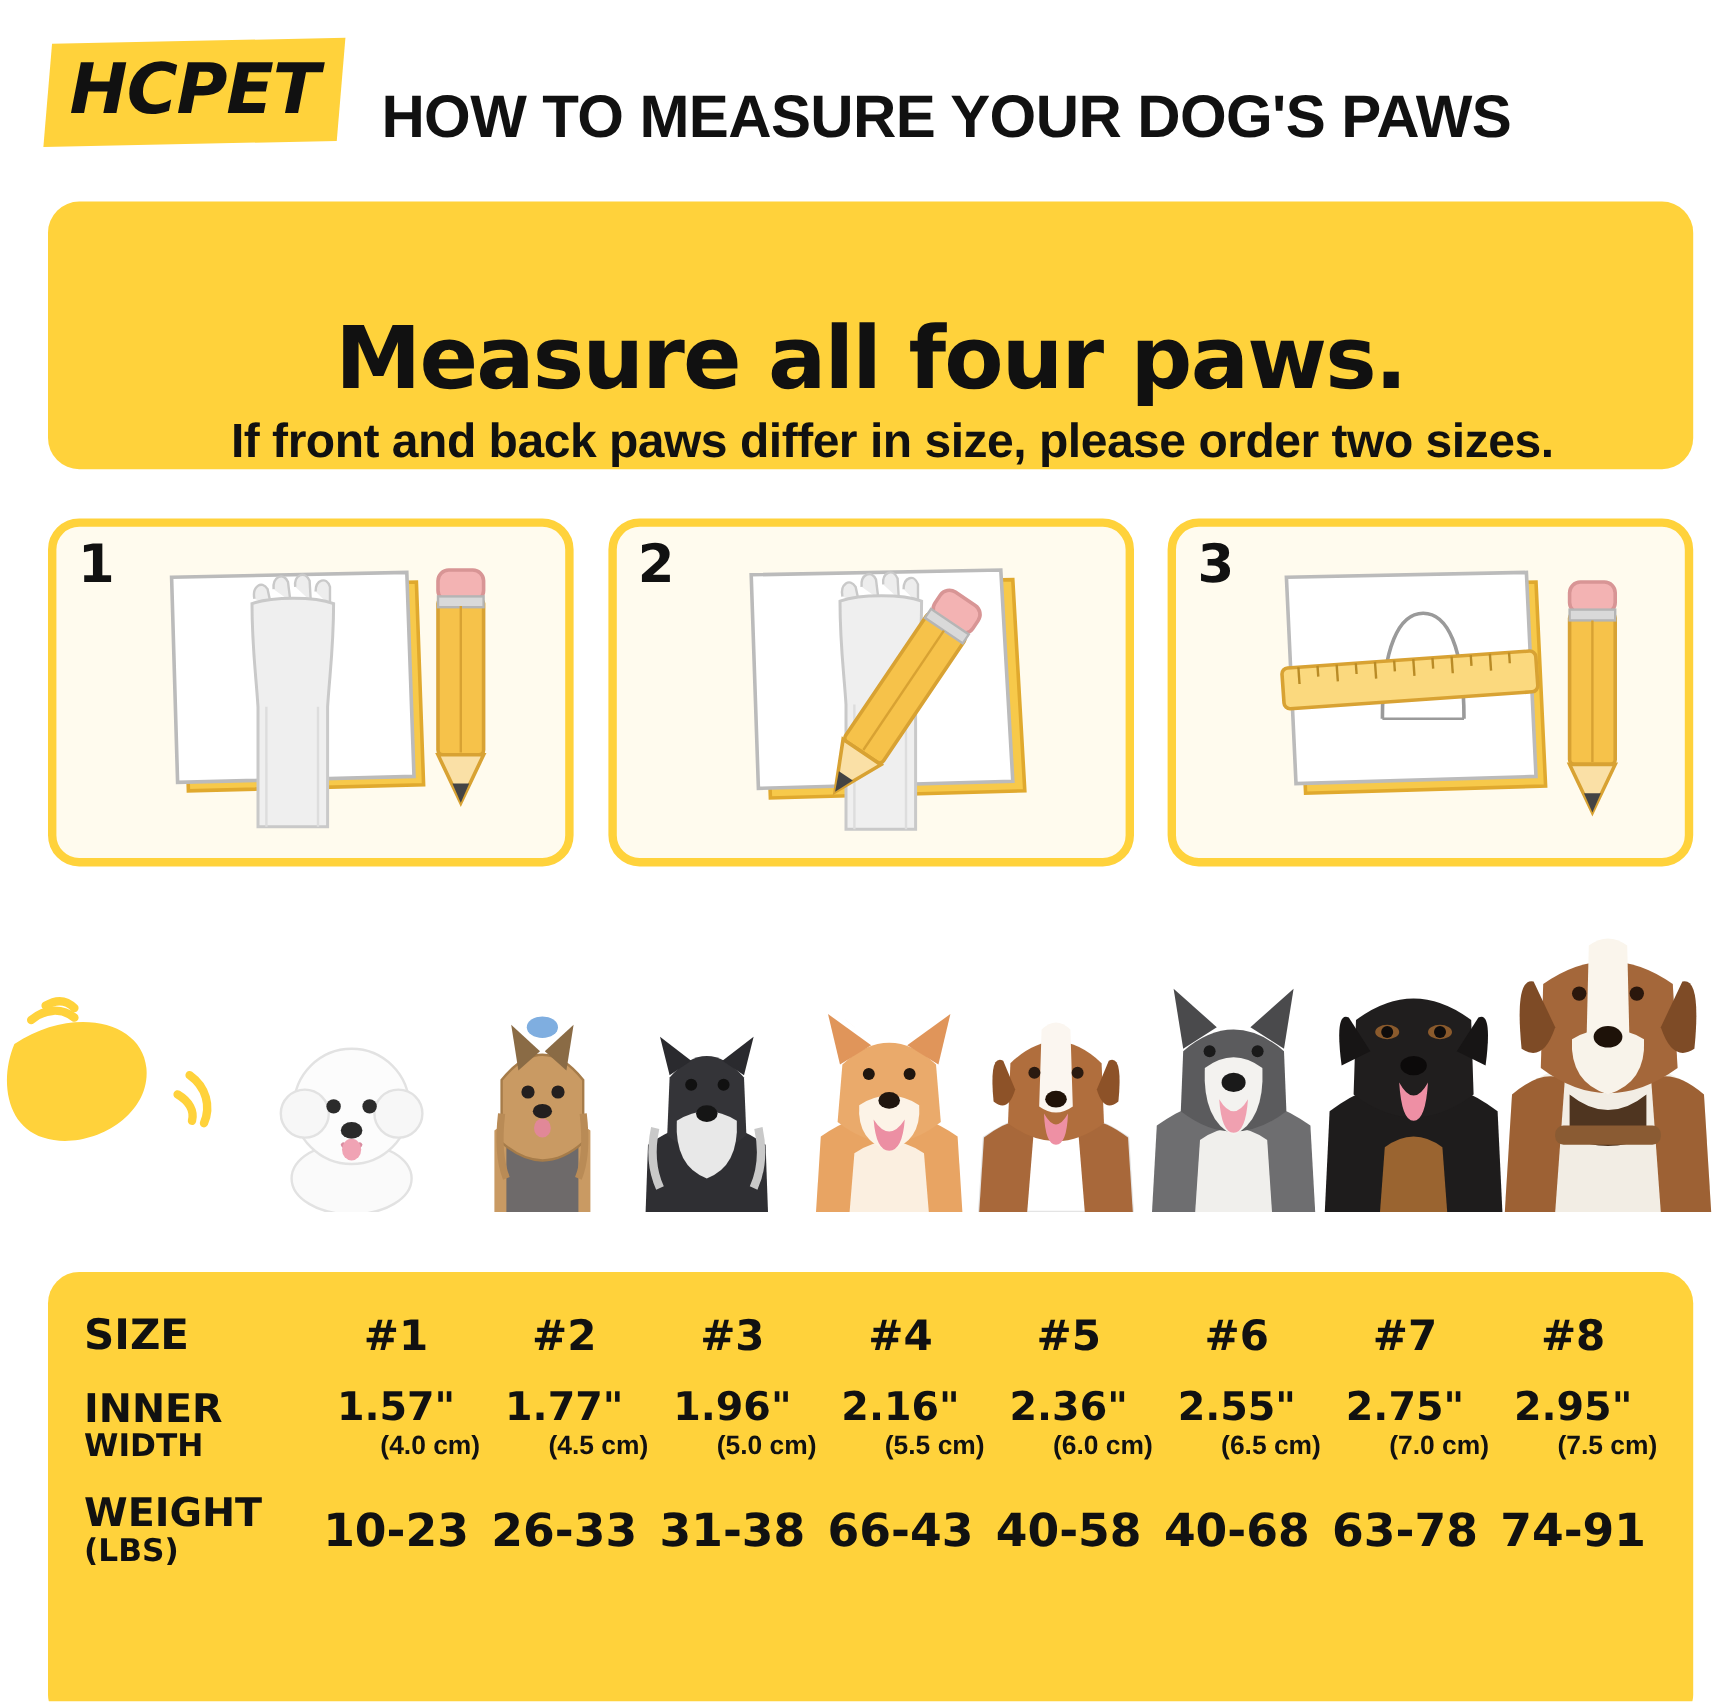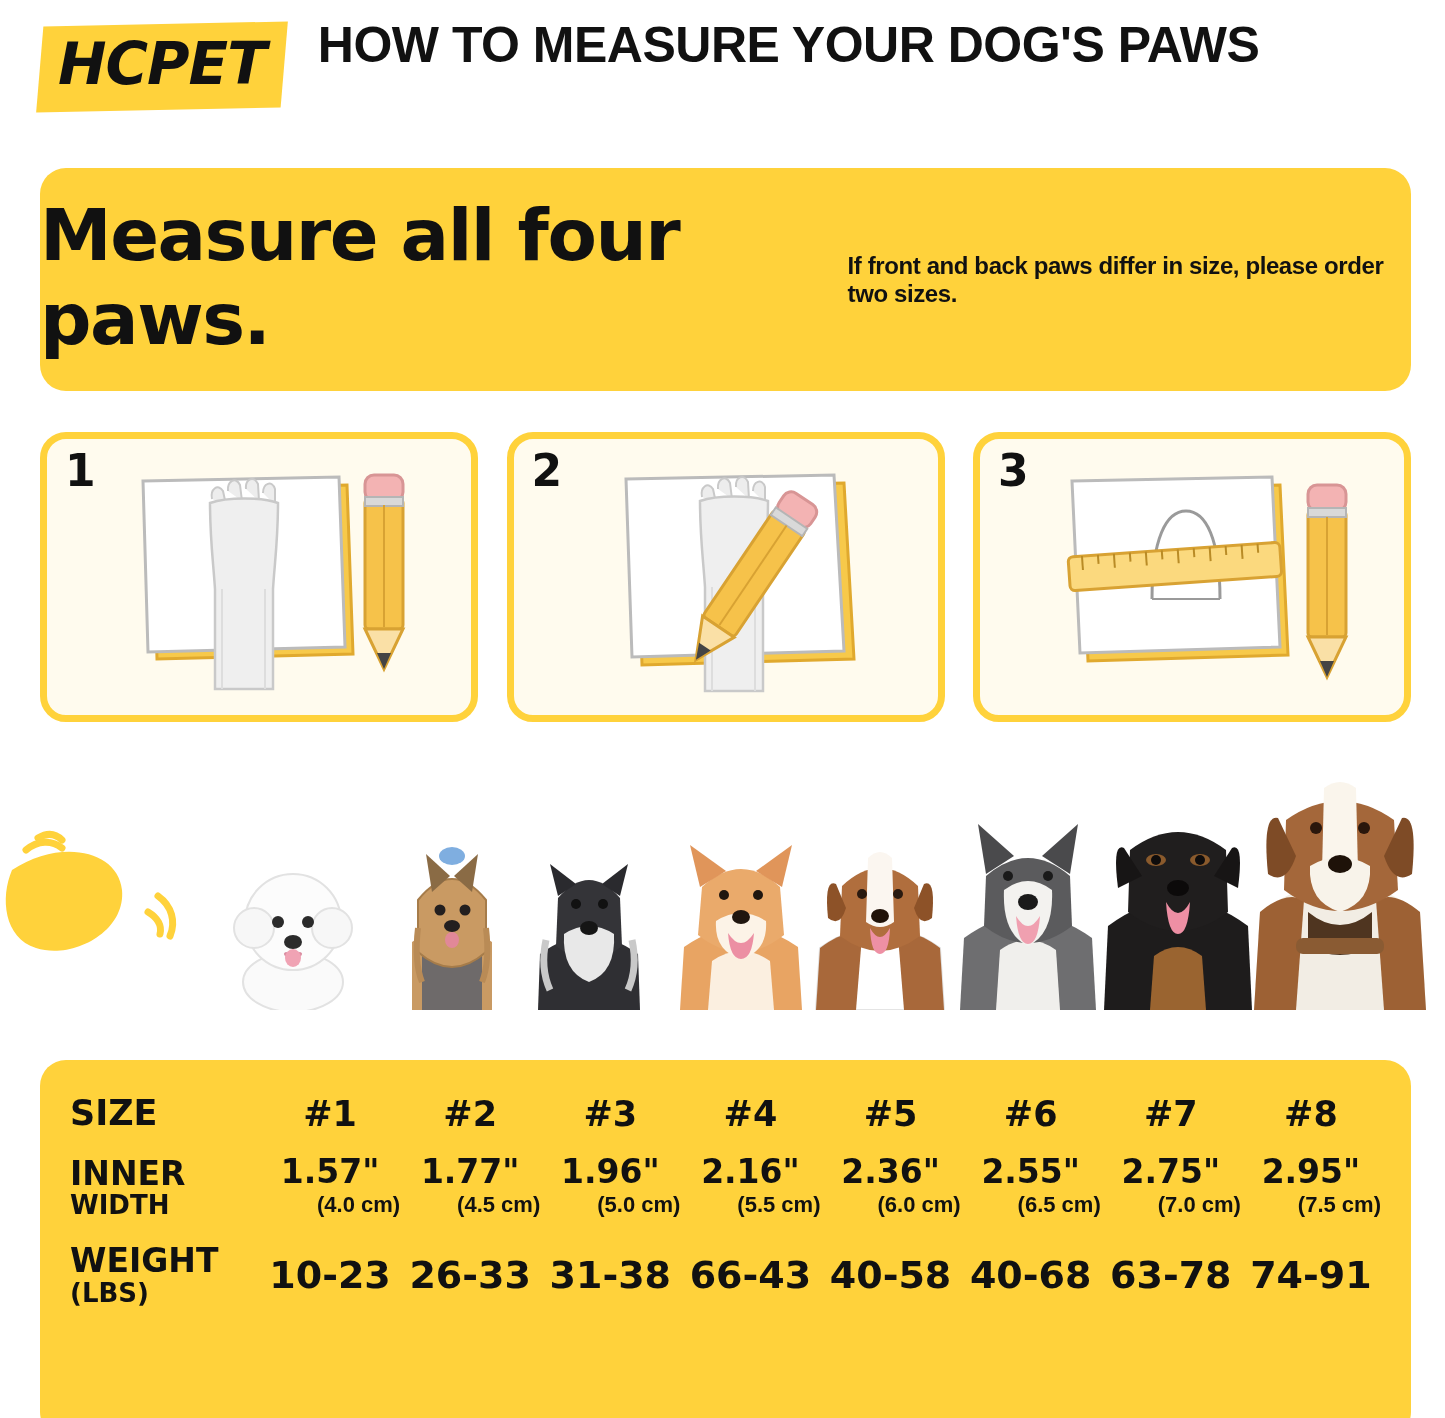--- a/index.html
+++ b/index.html
@@ -15,21 +15,21 @@
     background: #ffffff;
     overflow: hidden;
   }
 
   
   .header {
     position: absolute;
     left: 40px; top: 16px;
     width: 1370px; height: 110px;
     display: flex;
-    align-items: flex-start;
+    align-items: flex-end;
   }
   .brand-wrap {
     position: relative;
     display: inline-block;
     padding: 6px 18px 10px 18px;
     margin-right: 18px;
   }
   .brand-bg {
     position: absolute;
     left: 0; top: 8px;
@@ -60,36 +60,36 @@
   }
 
   
   .banner {
     position: absolute;
     left: 40px; top: 168px;
     width: 1371px; height: 223px;
     background: #FFD23B;
     border-radius: 26px;
     display: flex;
-    flex-direction: row;
+    flex-direction: column;
     align-items: center;
     justify-content: flex-end;
   }
   .banner-title {
     font-family: "DejaVu Sans", sans-serif;
     font-weight: bold;
     font-size: 72px;
     color: #111111;
     letter-spacing: -1.5px;
     margin-bottom: 6px;
   }
   .banner-sub {
     font-family: "Liberation Sans", sans-serif;
     font-weight: bold;
-    font-size: 24px;
+    font-size: 40px;
     color: #111111;
     letter-spacing: -0.4px;
     margin-left: 36px;
   }
 
   
   .steps {
     position: absolute;
     left: 40px; top: 432px;
     width: 1371px; height: 290px;

